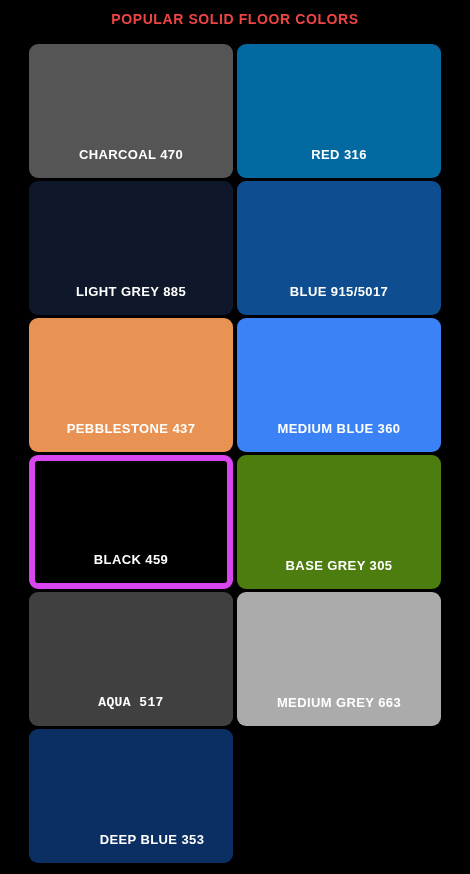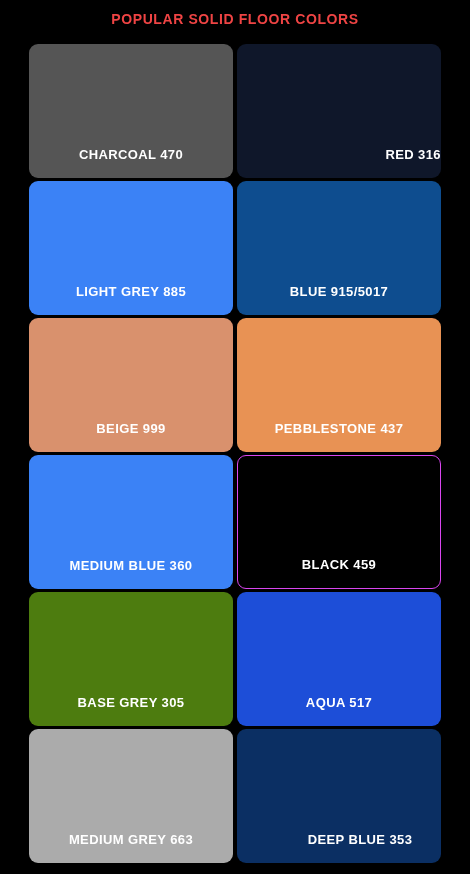--- a/index.html
+++ b/index.html
@@ -53,21 +53,21 @@
     position: relative;
     border-radius: 9px;
     display: flex;
     align-items: flex-end;
     justify-content: center;
     box-sizing: border-box;
     overflow: hidden;
   }
 
   .swatch.outlined {
-    border: 1px solid #d946ef;
+    border: 6px solid #d946ef;
   }
 
   .swatch-label {
     color: #ffffff;
     font-size: 13px;
     font-weight: bold;
     letter-spacing: 0.4px;
     text-transform: uppercase;
     text-align: center;
     padding-bottom: 17px;
@@ -80,45 +80,42 @@
 <body>
 
 <div class="page">
 
   <div class="page-title">POPULAR SOLID FLOOR COLORS</div>
 
   <div class="swatch-grid">
       <div class="swatch" style="background-color: rgb(85, 85, 85);">
         <div class="swatch-label" style="color: rgb(255, 255, 255);">CHARCOAL 470</div>
       </div>
-      <div class="swatch" style="background-color: #0f172a; justify-content: flex-end;">
+      <div class="swatch" style="background-color: #0369a1;">
         <div class="swatch-label" style="color: rgb(255, 255, 255);">RED 316</div>
       </div>
-      <div class="swatch" style="background-color: #3b82f6;">
+      <div class="swatch" style="background-color: #0f172a;">
         <div class="swatch-label" style="color: rgb(255, 255, 255);">LIGHT GREY 885</div>
       </div>
       <div class="swatch" style="background-color: rgb(14, 77, 143);">
         <div class="swatch-label" style="color: rgb(255, 255, 255); text-align: center;">BLUE 915/5017</div>
-      </div>
-      <div class="swatch" style="background-color: rgb(217, 145, 109);">
-        <div class="swatch-label" style="color: rgb(255, 255, 255);">BEIGE 999</div>
       </div>
       <div class="swatch" style="background-color: rgb(232, 146, 84);">
         <div class="swatch-label" style="color: rgb(255, 255, 255); margin-top: 43px;">PEBBLESTONE 437</div>
       </div>
       <div class="swatch" style="background-color: #3b82f6;">
         <div class="swatch-label" style="color: rgb(255, 255, 255);">MEDIUM BLUE 360</div>
       </div>
       <div class="swatch outlined" style="background-color: rgb(0, 0, 0);">
         <div class="swatch-label" style="color: rgb(255, 255, 255);">BLACK 459</div>
       </div>
       <div class="swatch" style="background-color: #4d7c0f;">
         <div class="swatch-label" style="color: rgb(255, 255, 255);">BASE GREY 305</div>
       </div>
-      <div class="swatch" style="background-color: #1d4ed8;">
+      <div class="swatch" style="background-color: #404040; font-family: Liberation Mono, monospace;">
         <div class="swatch-label" style="color: rgb(255, 255, 255);">AQUA 517</div>
       </div>
       <div class="swatch" style="background-color: rgb(171, 171, 171);">
         <div class="swatch-label" style="color: rgb(255, 255, 255);">MEDIUM GREY 663</div>
       </div>
       <div class="swatch" style="background-color: rgb(11, 47, 99); padding-left: 42px;">
         <div class="swatch-label" style="color: rgb(255, 255, 255);">DEEP BLUE 353</div>
       </div>
     </div>
 

